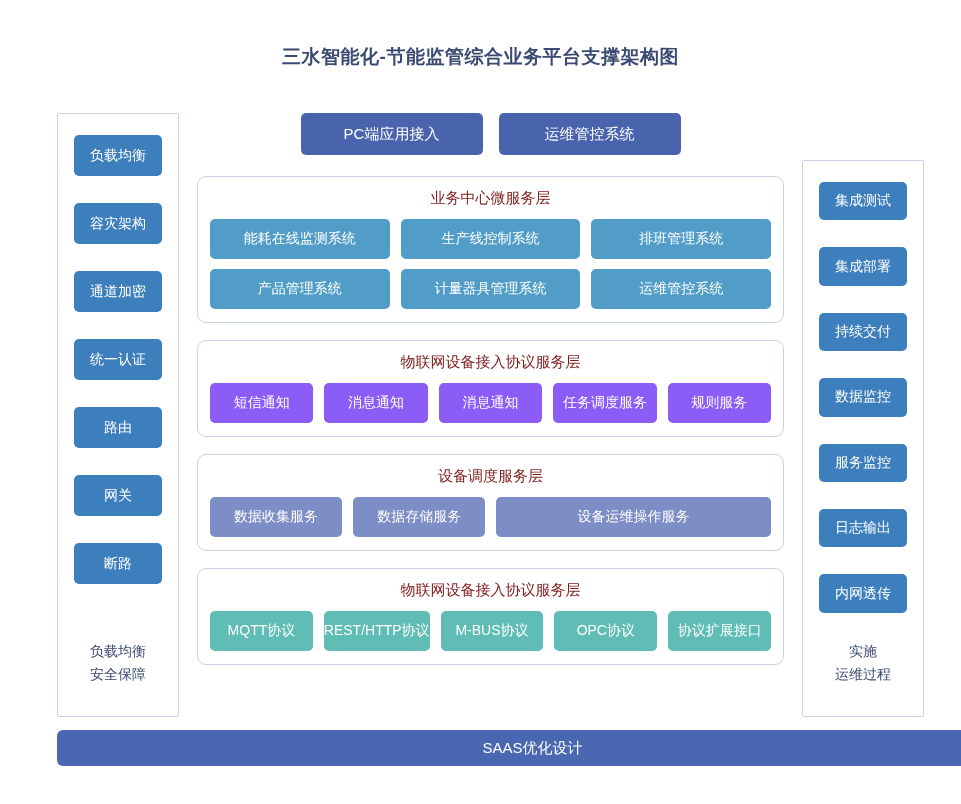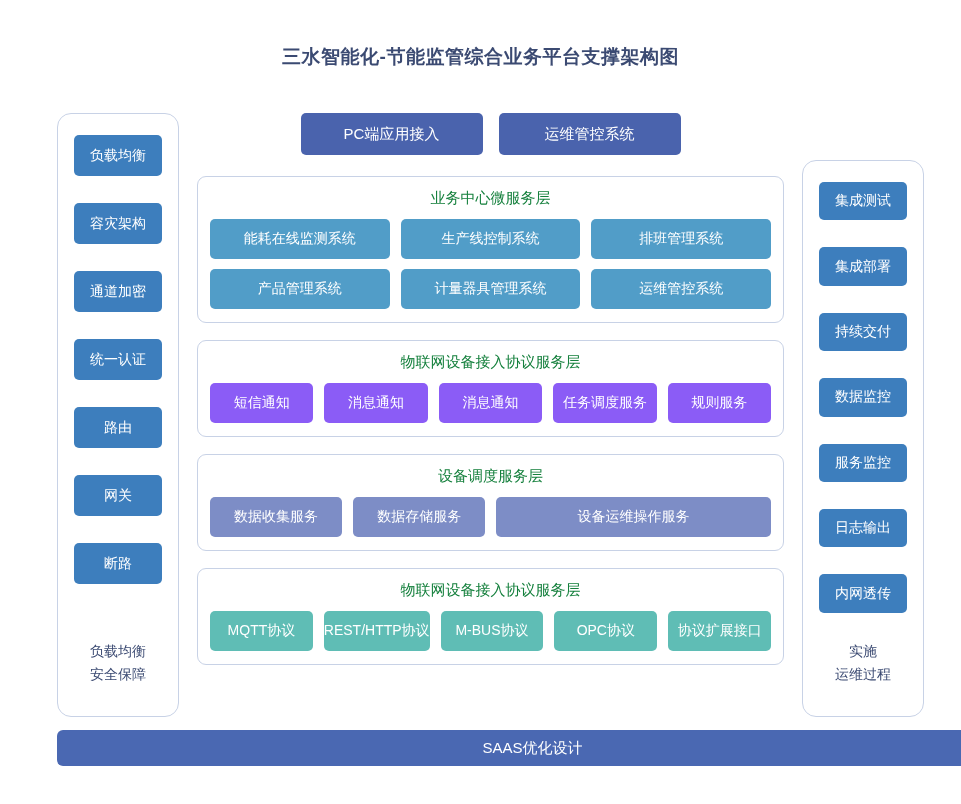--- a/index.html
+++ b/index.html
@@ -41,21 +41,21 @@
     height: 604px;
     display: flex;
     gap: 0;
   }
 
   
   .rail {
     width: 122px;
     flex: 0 0 122px;
     border: 1px solid #c8d2e6;
-    border-radius: 14px;
+    border-radius: 2px;
     background: #ffffff;
     display: flex;
     flex-direction: column;
     align-items: center;
     padding: 21px 0 14px 0;
   }
 
   .rail-right { margin-left: auto; margin-top: 47px; }
 
   .rail-tile {
@@ -116,21 +116,21 @@
     border: 1px solid #c8d2e6;
     border-radius: 9px;
     background: #ffffff;
     padding: 12px 12px 13px 12px;
     margin-bottom: 17px;
   }
 
   .layer-title {
     text-align: center;
     font-size: 15px;
-    color: #15803d;
+    color: #7f1d1d;
     margin-bottom: 11px;
   }
 
   .tile-row {
     display: flex;
     gap: 11px;
     margin-bottom: 10px;
     border-radius: 12px;
   }
   .tile-row:last-child { margin-bottom: 0; }

